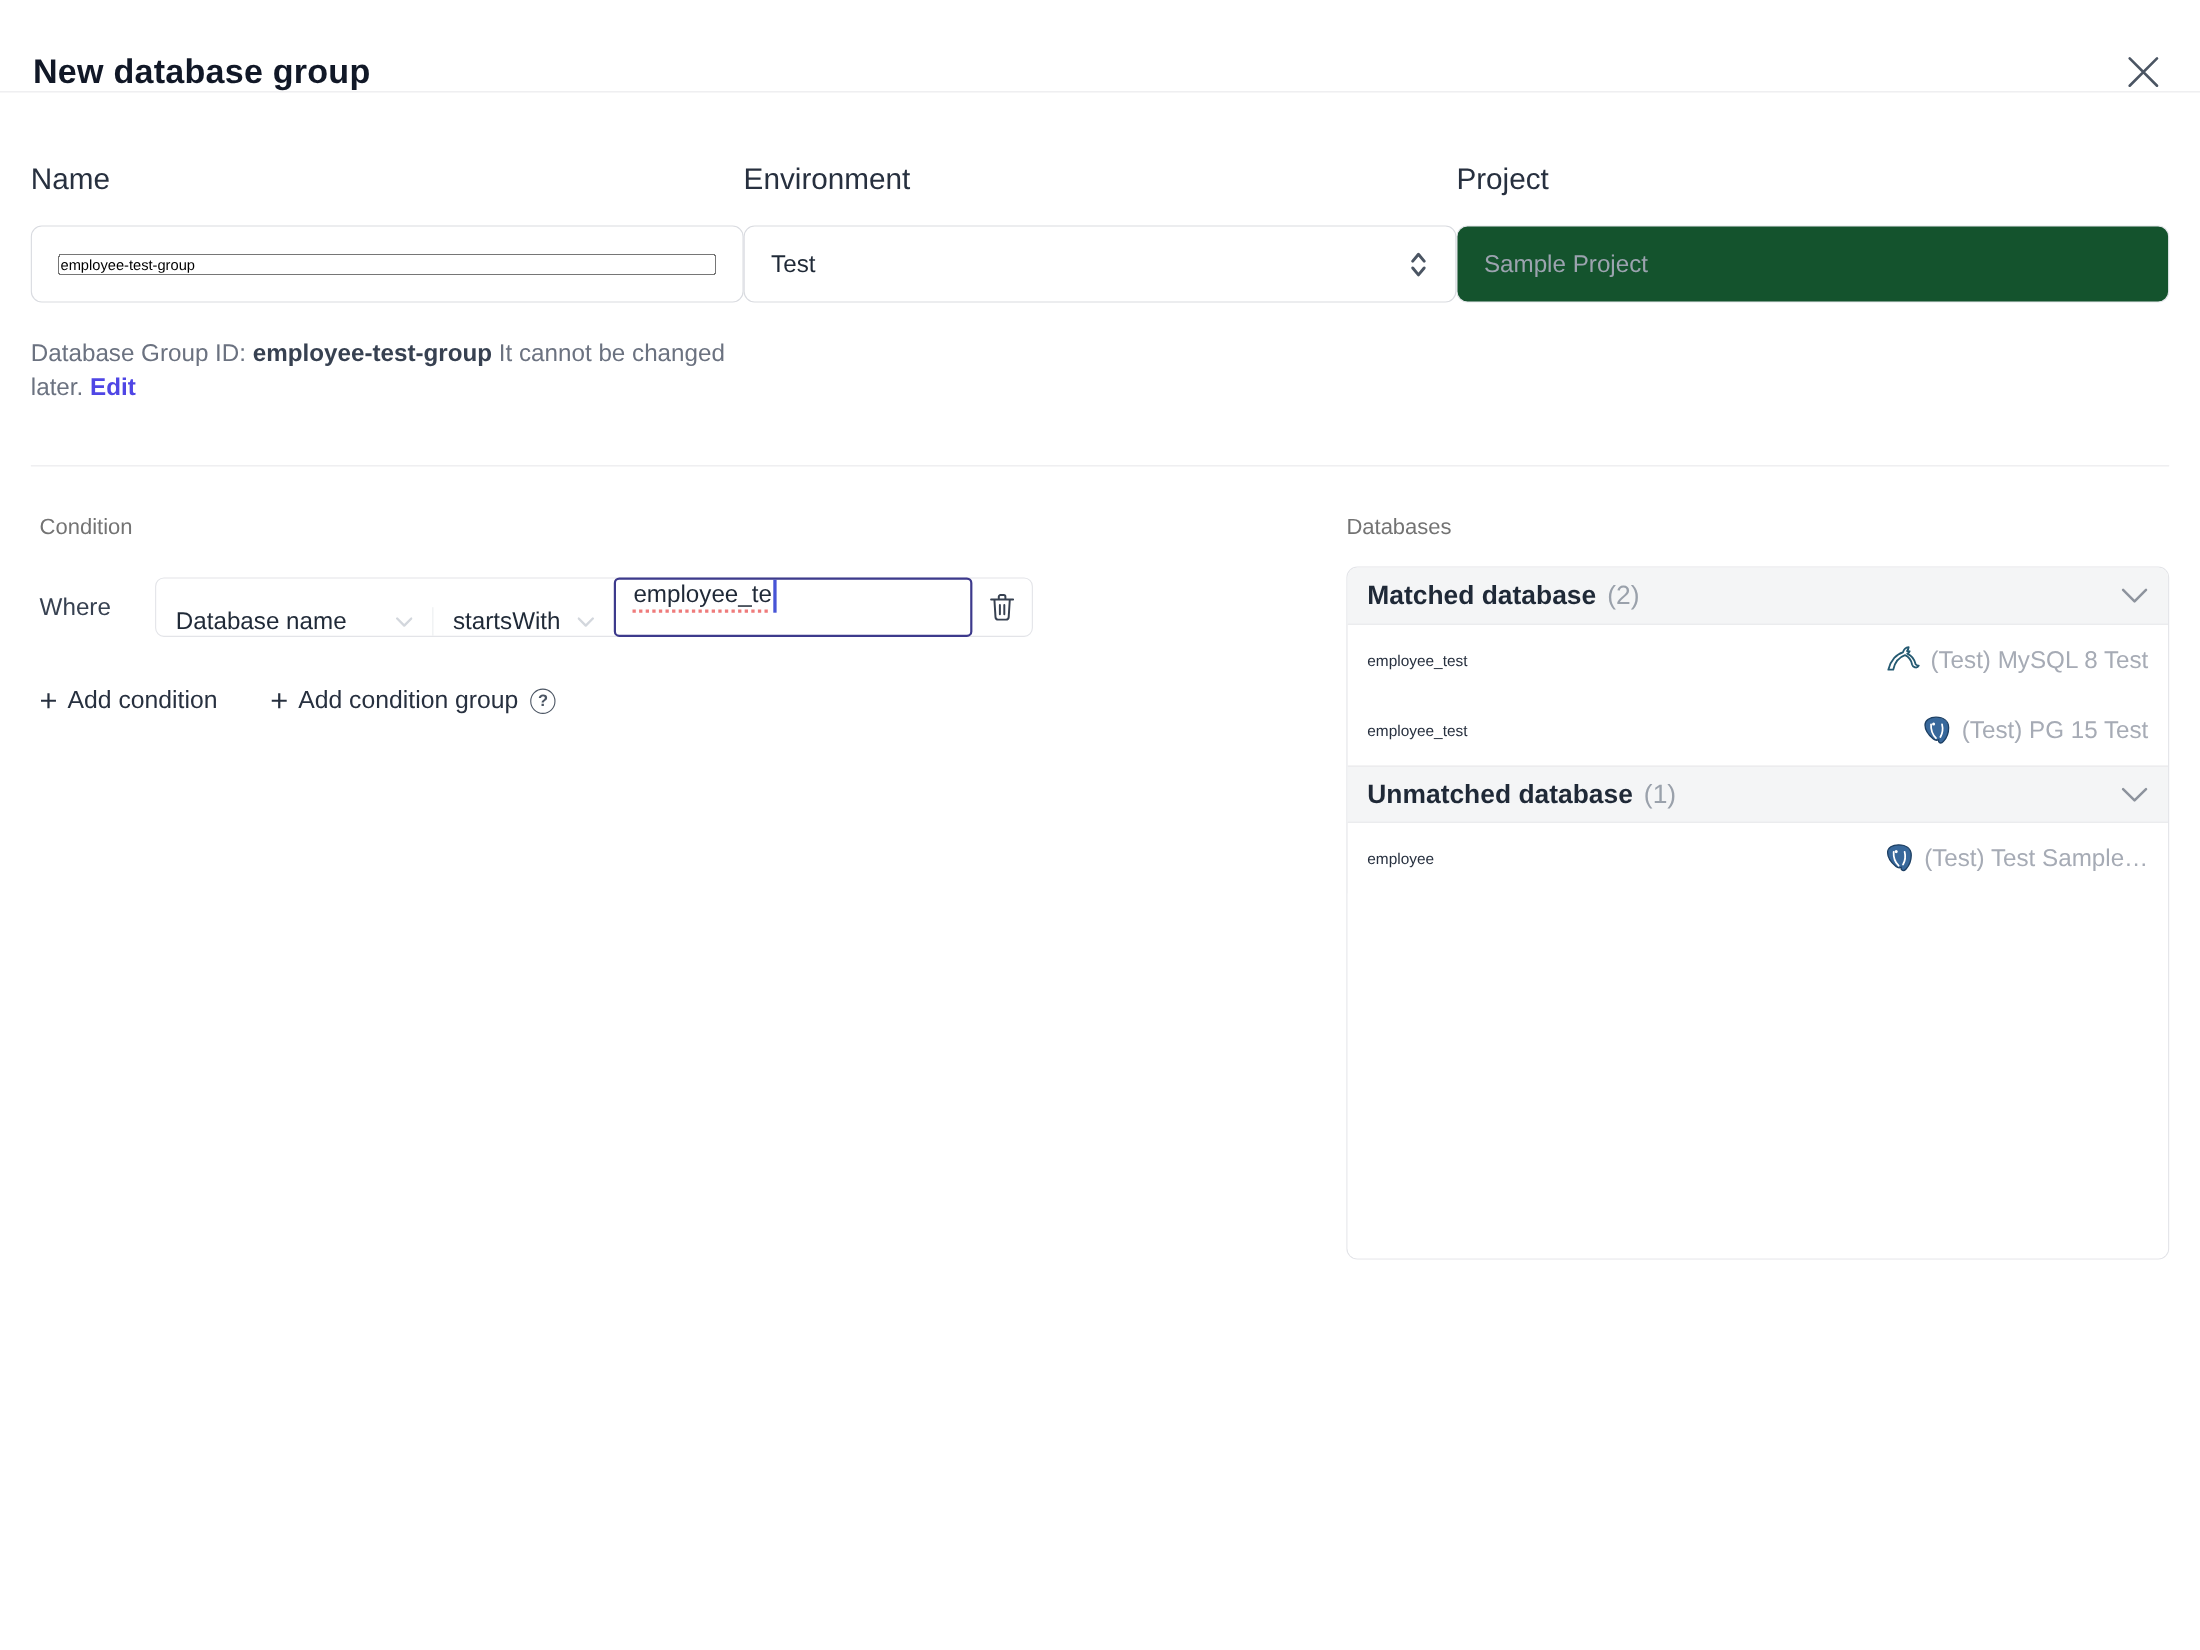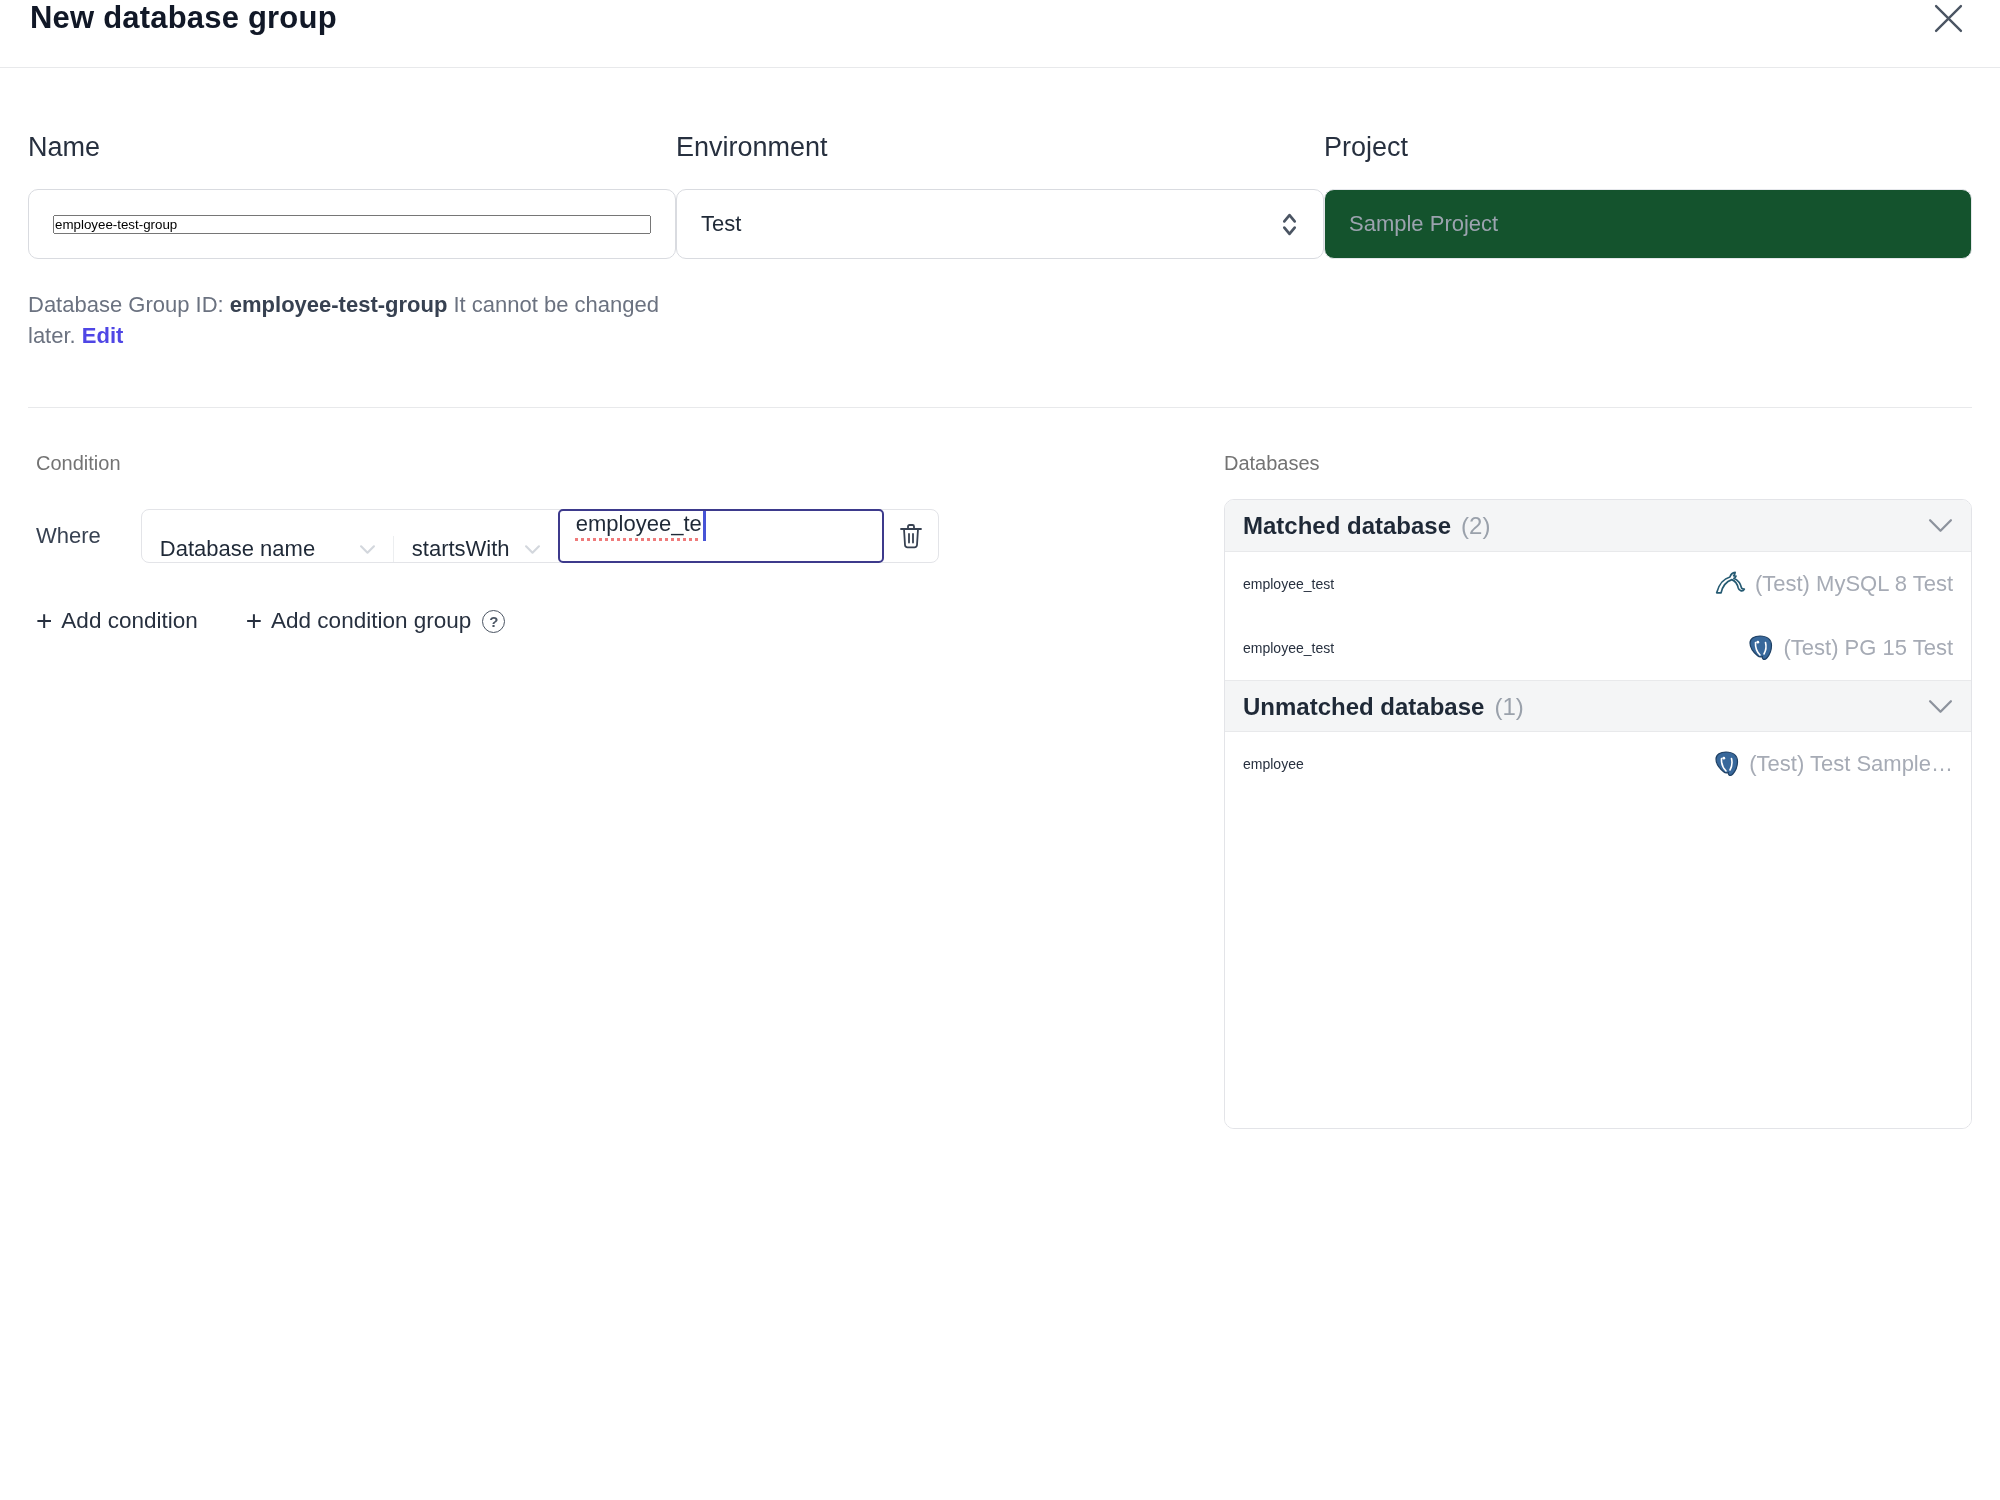--- a/index.html
+++ b/index.html
@@ -1,20 +1,20 @@
 <!DOCTYPE html>
 <html><head>
 <meta charset="utf-8">
 <style>
   * { margin:0; padding:0; box-sizing:border-box; }
   html,body { width:2000px; height:1500px; background:#ffffff;
     font-family:"Liberation Sans", sans-serif; color:#1f2937; overflow:hidden; }
 
   
-  .dialog-header { height:68px; display:flex; align-items:flex-start; justify-content:space-between;
+  .dialog-header { height:84px; display:flex; align-items:flex-end; justify-content:space-between;
     padding:0 34px 0 30px; border-bottom:1px solid #e8e9eb; }
   .dialog-title { font-size:31px; font-weight:700; color:#111827; letter-spacing:.2px; }
   .close-btn { width:36px; height:36px; display:flex; align-items:center; justify-content:center;
     background:none; border:none; cursor:pointer; }
 
   
   .dialog-body { padding:0 28px; }
 
   .form-grid { display:grid; grid-template-columns:repeat(3,1fr); margin-top:64px; }
   .field-label { font-size:27px; font-weight:500; color:#27303f; }

